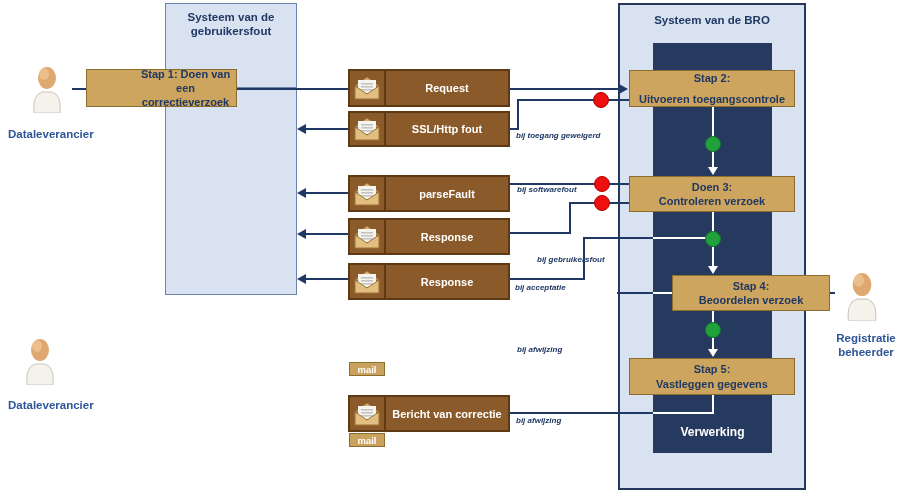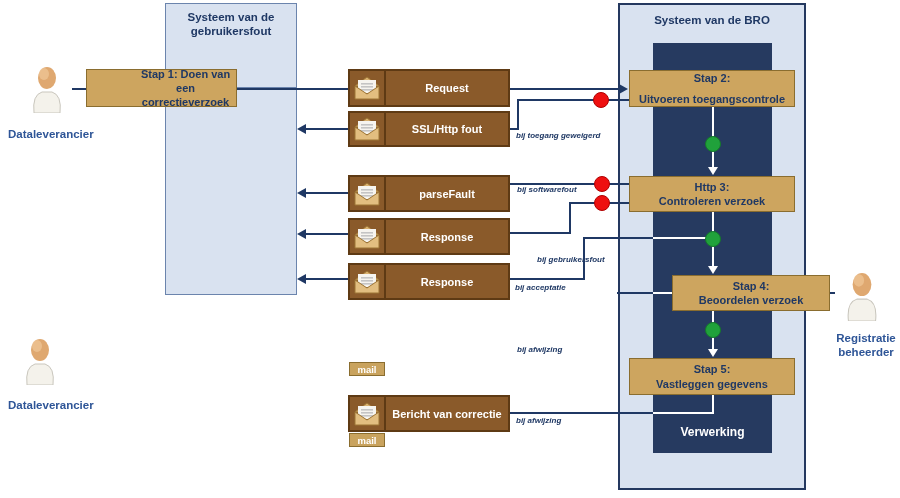--- a/index.html
+++ b/index.html
@@ -126,21 +126,21 @@
 
   <div class="step" style="left:86px;top:69px;width:151px;height:38px;padding-left:48px;">
     <span>Stap 1: Doen van een</span>
     <span>correctieverzoek</span>
   </div>
   <div class="step" style="left:629px;top:70px;width:166px;height:37px;justify-content:space-between;">
     <span>Stap 2:</span>
     <span>Uitvoeren toegangscontrole</span>
   </div>
   <div class="step" style="left:629px;top:176px;width:166px;height:36px;">
-    <span>Http 3:</span>
+    <span>Doen 3:</span>
     <span>Controleren verzoek</span>
   </div>
   <div class="step" style="left:672px;top:275px;width:158px;height:36px;">
     <span>Stap 4:</span>
     <span>Beoordelen verzoek</span>
   </div>
   <div class="step" style="left:629px;top:358px;width:166px;height:37px;">
     <span>Stap 5:</span>
     <span>Vastleggen gegevens</span>
   </div>

